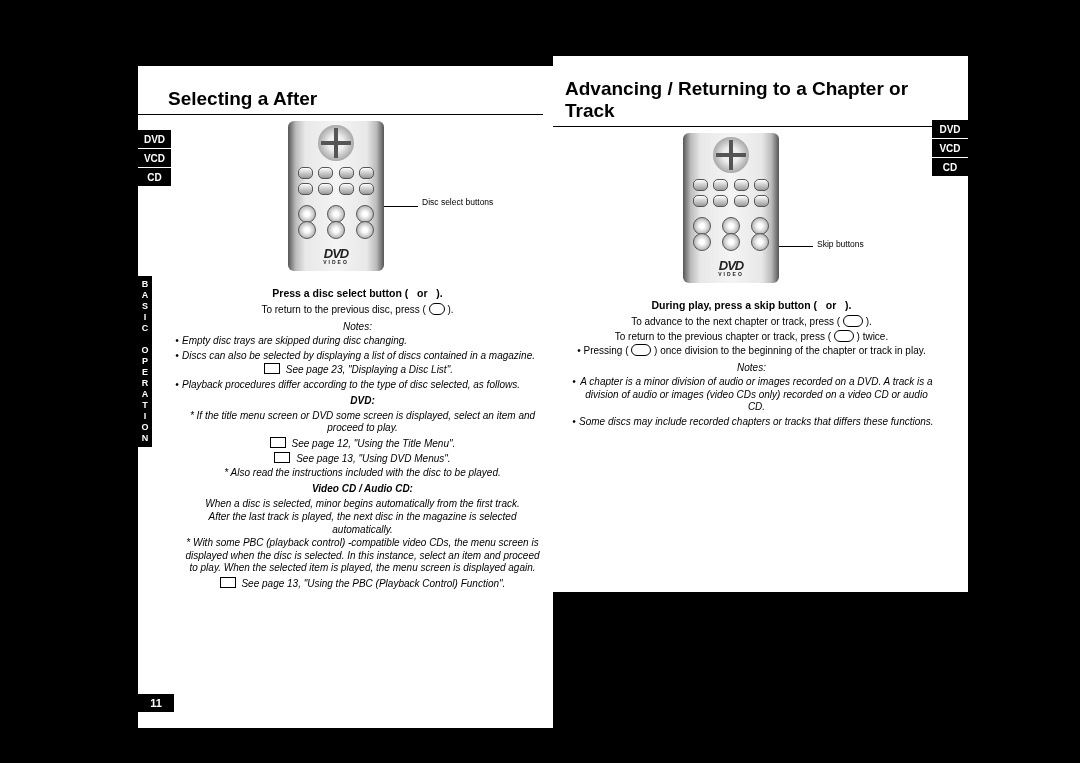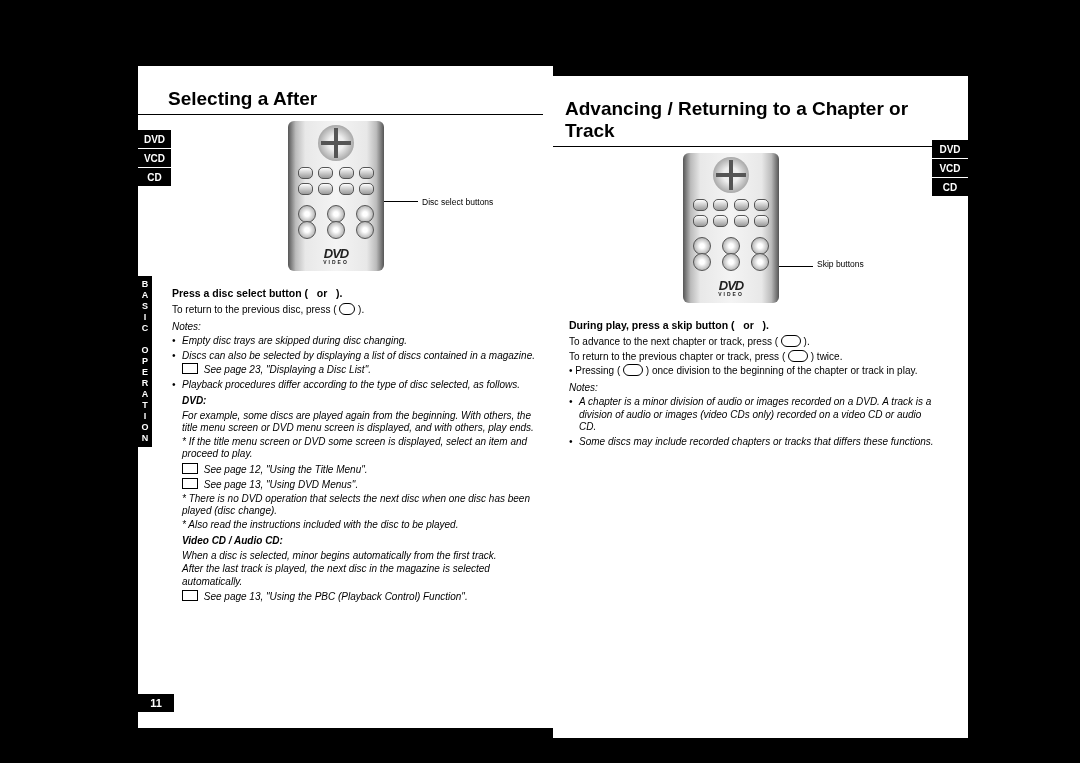--- a/index.html
+++ b/index.html
@@ -9,21 +9,21 @@
     height: 763px;
     font-family: Arial, Helvetica, sans-serif;
     color: #000;
     position: relative;
   }
   .page {
     position: absolute;
     background: #fff;
   }
   .page-left  { left: 138px; top: 66px; width: 415px; height: 662px; }
-  .page-right { left: 553px; top: 76px; width: 415px; height: 662px; }
+  .page-right { left: 553px; top: 56px; width: 415px; height: 536px; }
 
   .heading {
     font-size: 19px;
     font-weight: bold;
     border-bottom: 1px solid #000;
     padding: 22px 0 4px 30px;
     margin-right: 10px;
   }
   .page-right .heading { padding-left: 12px; }
 
@@ -97,21 +97,21 @@
     text-align:center; font-weight:bold; font-style:italic;
     font-size:13px; letter-spacing:-1px; color:#222;
   }
   .dvd-logo .sub { font-size:5px; letter-spacing:2px; font-style:normal; display:block; margin-top:-2px;}
   .callout-line {
     width:40px; height:1px; background:#000; margin-top:10px;
   }
   .callout-text { font-size:8.5px; margin-left:4px; margin-top:6px; }
 
   
-  .content { padding: 0 10px 0 34px; font-size: 10px; line-height: 1.25; }
+  .content { padding: 0 10px 0 34px; font-size: 10px; line-height: 1.25; text-align: center; }
   .page-right .content { padding-left: 16px; padding-right: 34px; }
   .bold-line { font-weight: bold; font-size: 10.5px; margin: 6px 0 4px; }
   .para { margin: 2px 0; }
   .notes-label { font-style: italic; margin-top:4px; }
   .bullet { display:flex; margin:2px 0; font-style: italic; }
   .bullet .dot { flex:0 0 10px; }
   .ref { display:inline-block; width:14px; height:9px; border:1px solid #000; position:relative; top:1px; margin-right:3px; }
   .ref::after { content:""; position:absolute; right:-1px; bottom:-1px; width:5px; height:5px; border-right:1px solid #000; border-bottom:1px solid #000; background:#fff; }
   .sub-head { font-weight:bold; font-style:italic; margin:4px 0 2px 10px; }
   .sub-para { font-style: italic; margin:1px 0 1px 10px; }
@@ -178,21 +178,21 @@
           <span class="btn-rnd"></span>
           <span class="btn-rnd"></span>
         </div>
       <div class="row row4">
           <span class="btn-rnd"></span>
           <span class="btn-rnd"></span>
           <span class="btn-rnd"></span>
         </div>
       <div class="dvd-logo">DVD<span class="sub">VIDEO</span></div>
     </div>
-    <div style="display:flex;align-items:flex-start;margin-top:70px;margin-left:-6px;">
+    <div style="display:flex;align-items:flex-end;margin-top:70px;margin-left:-6px;">
       <div class="callout-line"></div>
       <div class="callout-text">Disc select buttons</div>
     </div>
   </div>
 
   <div class="content">
     <div class="bold-line">
       <span>Press a disc select button ( &nbsp; or &nbsp; ).</span>
     </div>
     <div class="para"><span>To return to the previous disc, press ( </span><span class="key"></span><span> ).</span></div>
@@ -204,30 +204,29 @@
     <div class="bullet">
         <span class="dot">•</span>
         <span><span>Discs can also be selected by displaying a list of discs contained in a magazine.</span><br><span class="ref"></span><span> See page 23, "Displaying a Disc List".</span></span>
       </div>
     <div class="bullet">
         <span class="dot">•</span>
         <span>Playback procedures differ according to the type of disc selected, as follows.</span>
       </div>
 
     <div class="sub-head">DVD:</div>
-    <div class="sub-para">For example, some discs are played again from the beginning. With others, the title menu screen or DVD menu screen is displayed, and with others, play ends.</div>
     <div class="sub-para">* If the title menu screen or DVD some screen is displayed, select an item and proceed to play.</div>
     <div class="sub-para"><span class="ref"></span><span> See page 12, "Using the Title Menu".</span></div>
     <div class="sub-para"><span class="ref"></span><span> See page 13, "Using DVD Menus".</span></div>
-    <div class="sub-para">* There is no DVD operation that selects the next disc when one disc has been played (disc change).</div>
     <div class="sub-para">* Also read the instructions included with the disc to be played.</div>
 
     <div class="sub-head">Video CD / Audio CD:</div>
     <div class="sub-para">When a disc is selected, minor begins automatically from the first track.</div>
     <div class="sub-para">After the last track is played, the next disc in the magazine is selected automatically.</div>
+    <div class="sub-para">* With some PBC (playback control) -compatible video CDs, the menu screen is displayed when the disc is selected. In this instance, select an item and proceed to play. When the selected item is played, the menu screen is displayed again.</div>
     <div class="sub-para"><span class="ref"></span><span> See page 13, "Using the PBC (Playback Control) Function".</span></div>
   </div>
 
   <div class="page-num">11</div>
 </div>
 
 <div class="page page-right">
   <div class="heading">Advancing / Returning to a Chapter or Track</div>
 
   <div class="side-tabs-right">

